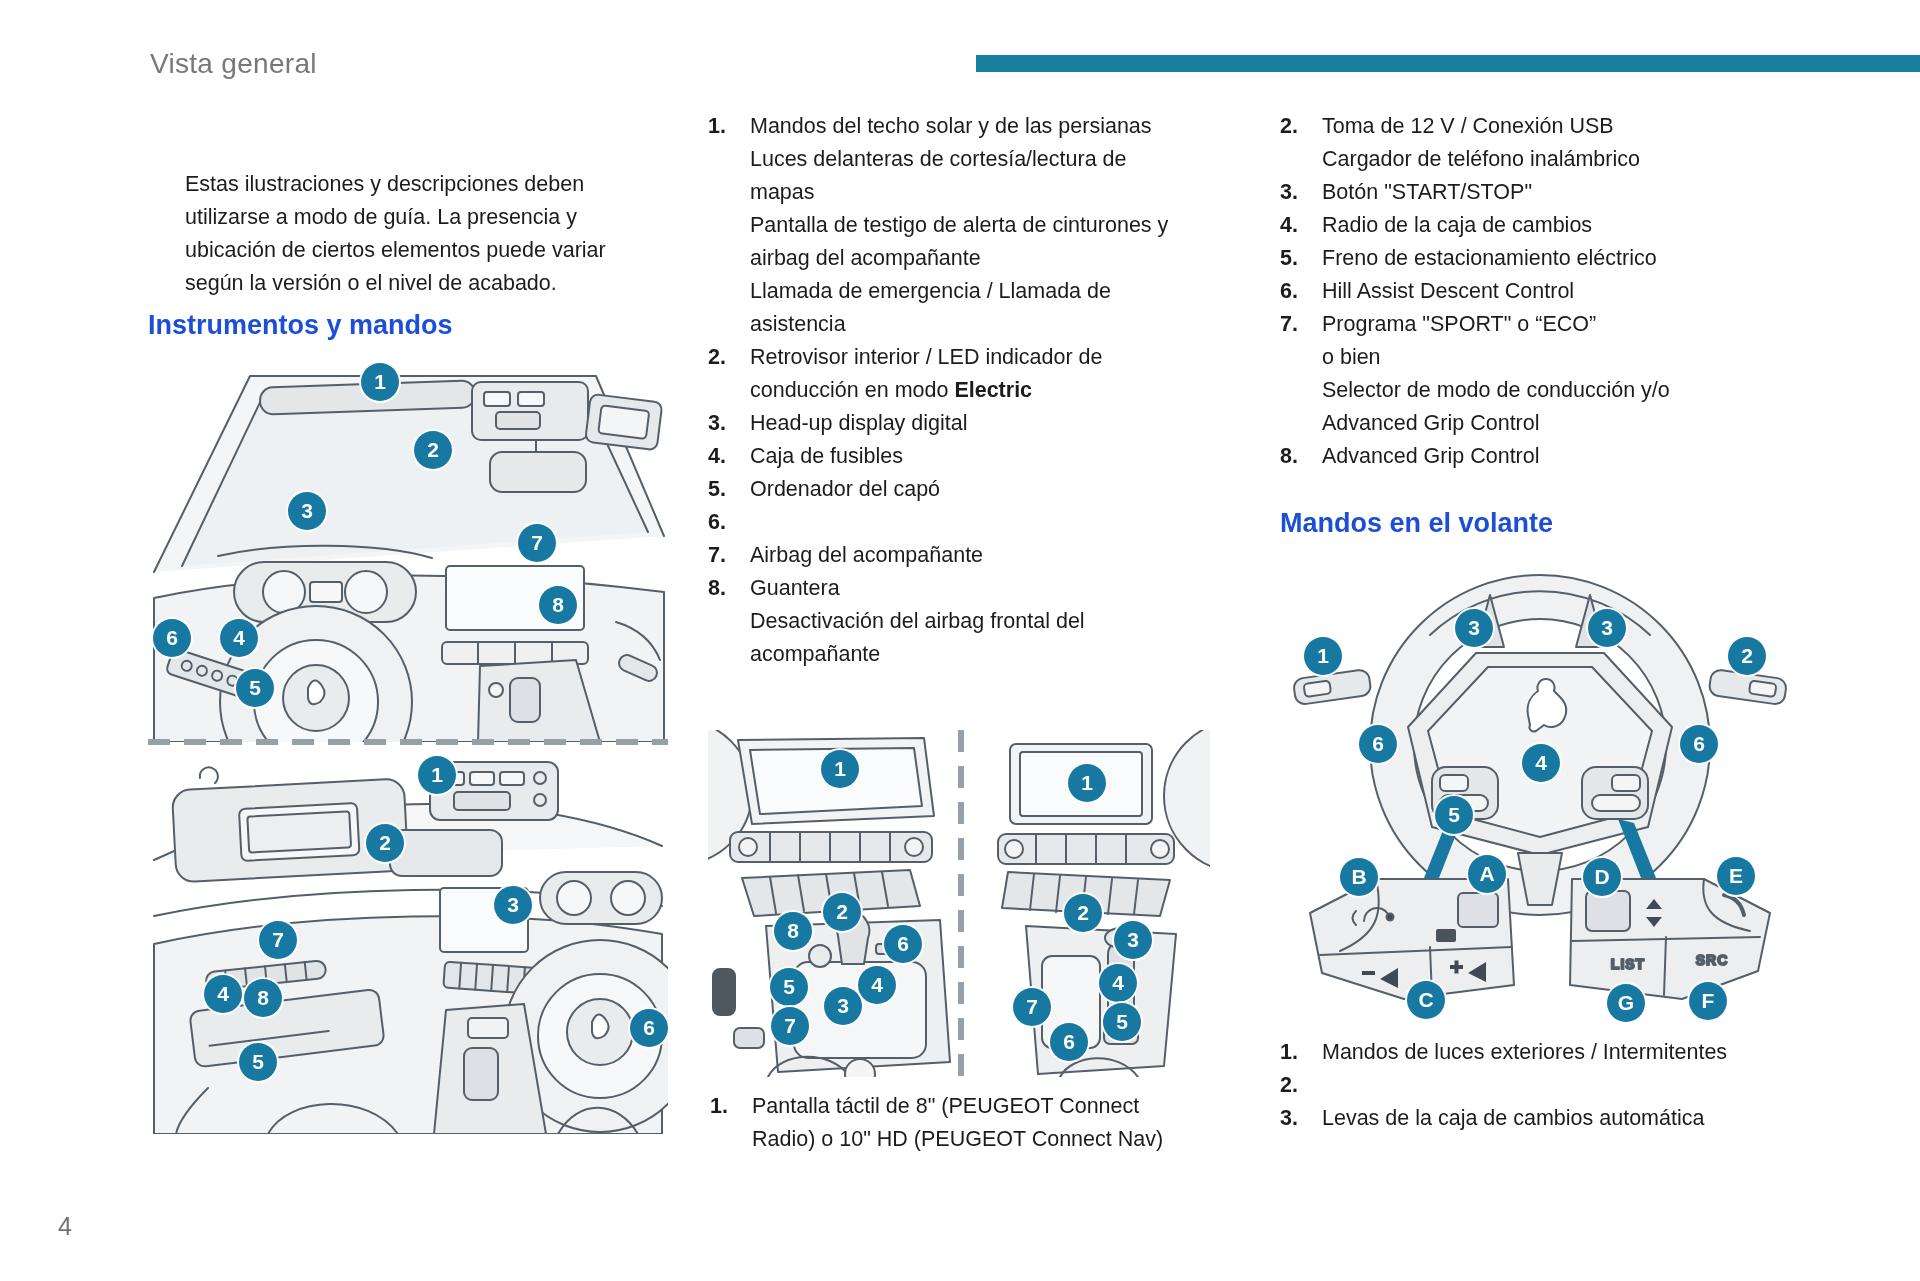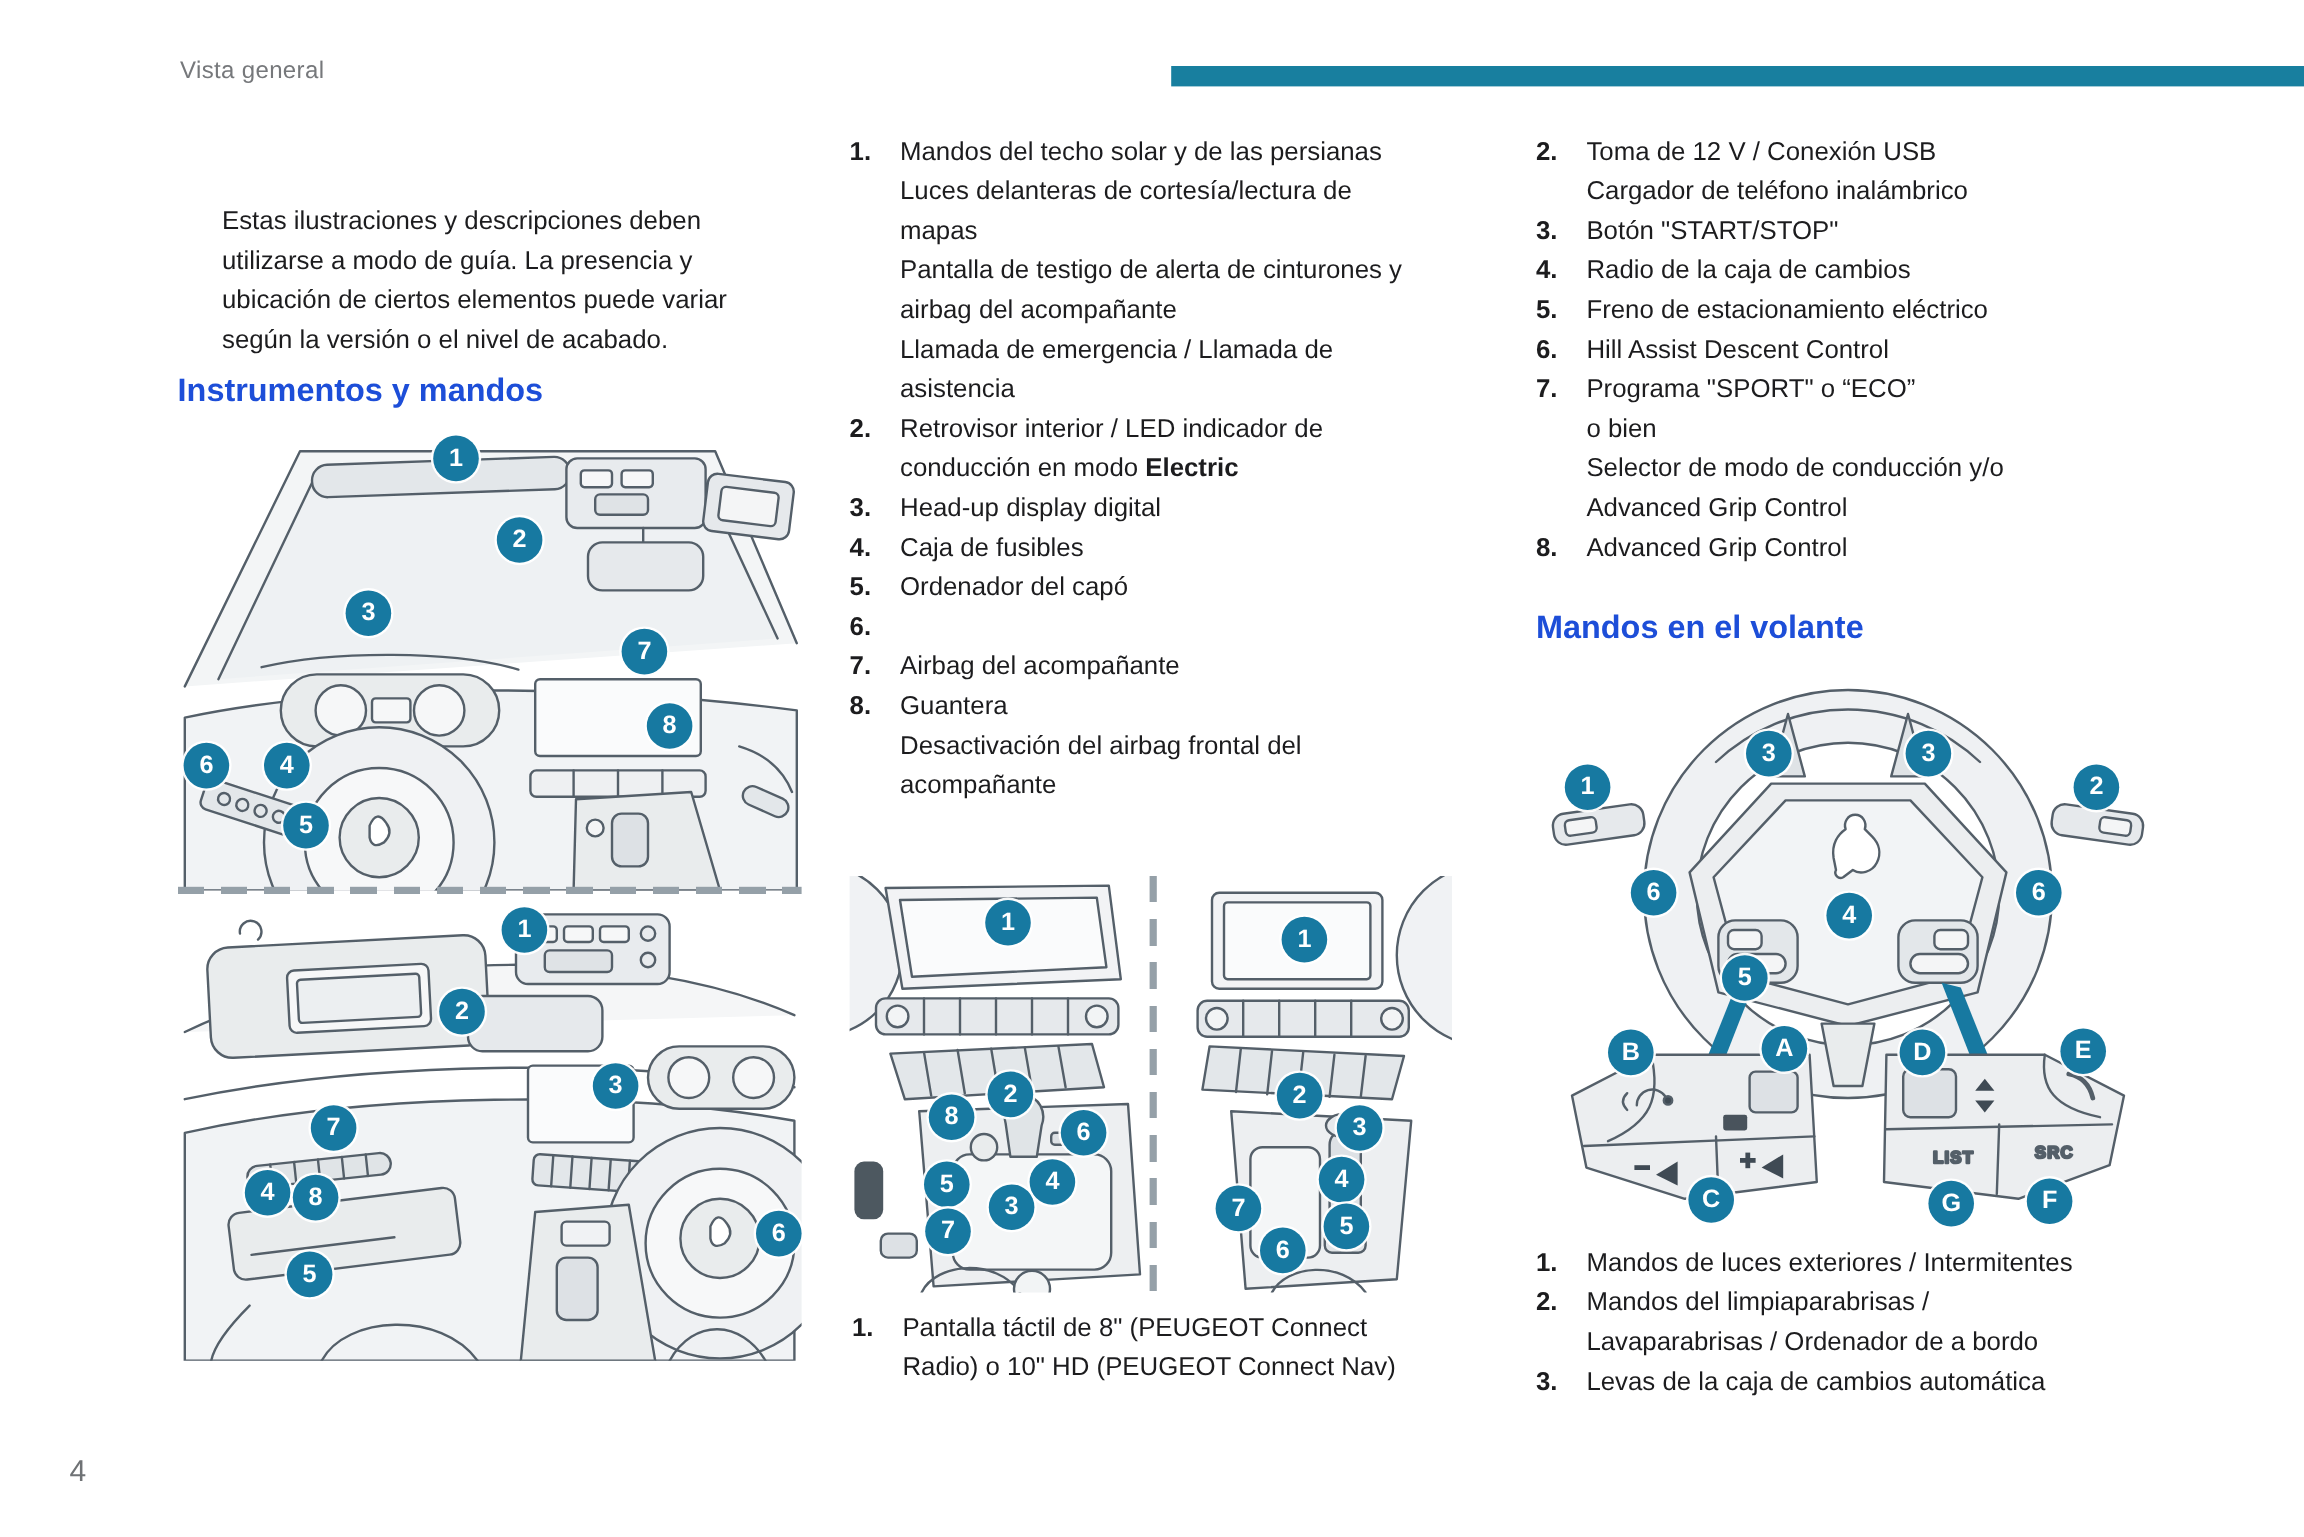--- a/index.html
+++ b/index.html
@@ -2,21 +2,21 @@
 <html><head>
 <meta charset="utf-8">
 <style>
   html,body { margin:0; padding:0; background:#ffffff; }
   .page {
     position:relative; width:1920px; height:1281px; background:#ffffff;
     font-family:"Liberation Sans","DejaVu Sans",sans-serif; color:#1c1c1e;
     overflow:hidden;
   }
   .abs { position:absolute; }
-  .header-label { font-size:20px; color:#76787b; letter-spacing:0.3px; }
+  .header-label { font-size:28px; color:#76787b; letter-spacing:0.3px; }
   .accent-bar { background:#187f9f; }
   .page-title { font-size:42px; color:#8a8d90; }
   .intro { font-size:21.5px; line-height:33px; color:#1c1c1e;margin-left:36px; }
   .h2 { font-size:27px; font-weight:bold; color:#1d4ed8; }
   .list { font-size:21.5px; line-height:33px; }
   .li { display:flex; align-items:flex-start; }
   .li .num { flex:none; width:42px; font-weight:bold; }
   .li .txt b { font-weight:bold; }
   .page-num { font-size:25px; color:#6f7275; }
   figure.ill { margin:0; position:absolute; }
@@ -368,21 +368,20 @@
       <span class="badge" style="left: 428px; top: 446px;">F</span>
     </figure>
 
   <div class="abs list" style="left:1280px; top:1036px; width:560px;">
       <div class="li">
         <span class="num">1.</span>
         <span class="txt">Mandos de luces exteriores / Intermitentes</span>
       </div>
       <div class="li">
         <span class="num">2.</span>
-        <span class="txt">Mandos del limpiaparabrisas /<br>Lavaparabrisas / Ordenador de a bordo</span>
       </div>
       <div class="li">
         <span class="num">3.</span>
         <span class="txt">Levas de la caja de cambios automática</span>
       </div>
     </div>
 
 </div>
 
 </body></html>

